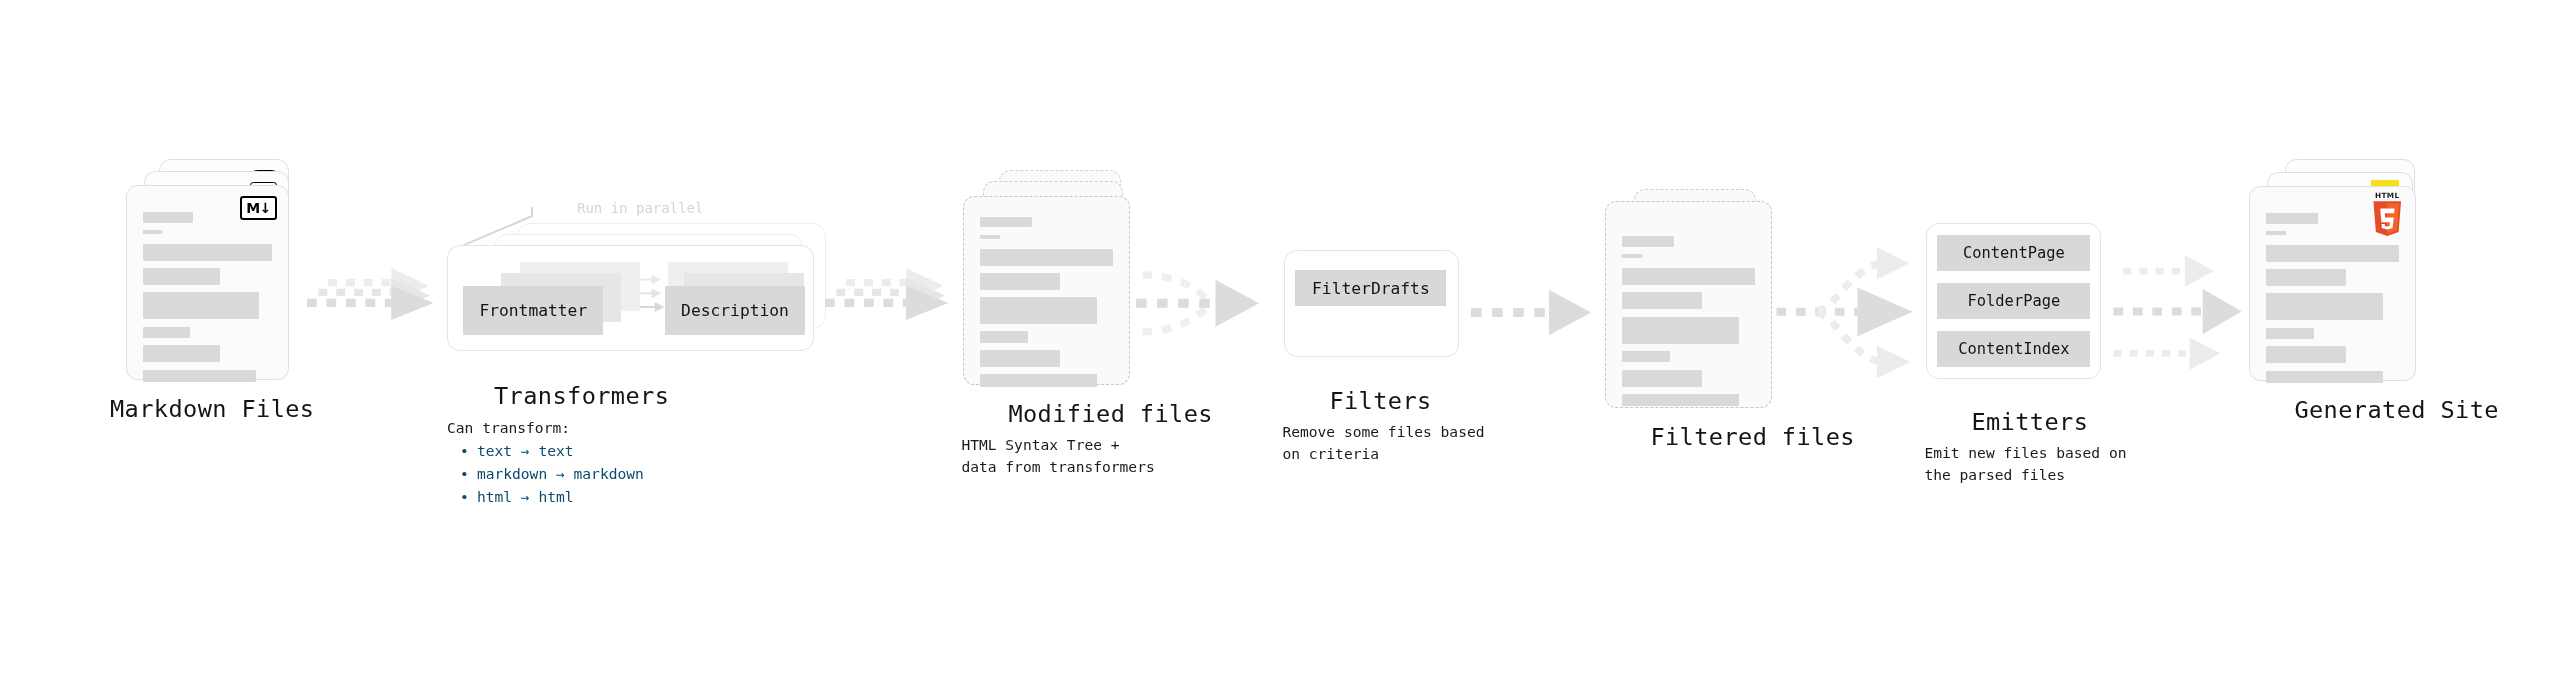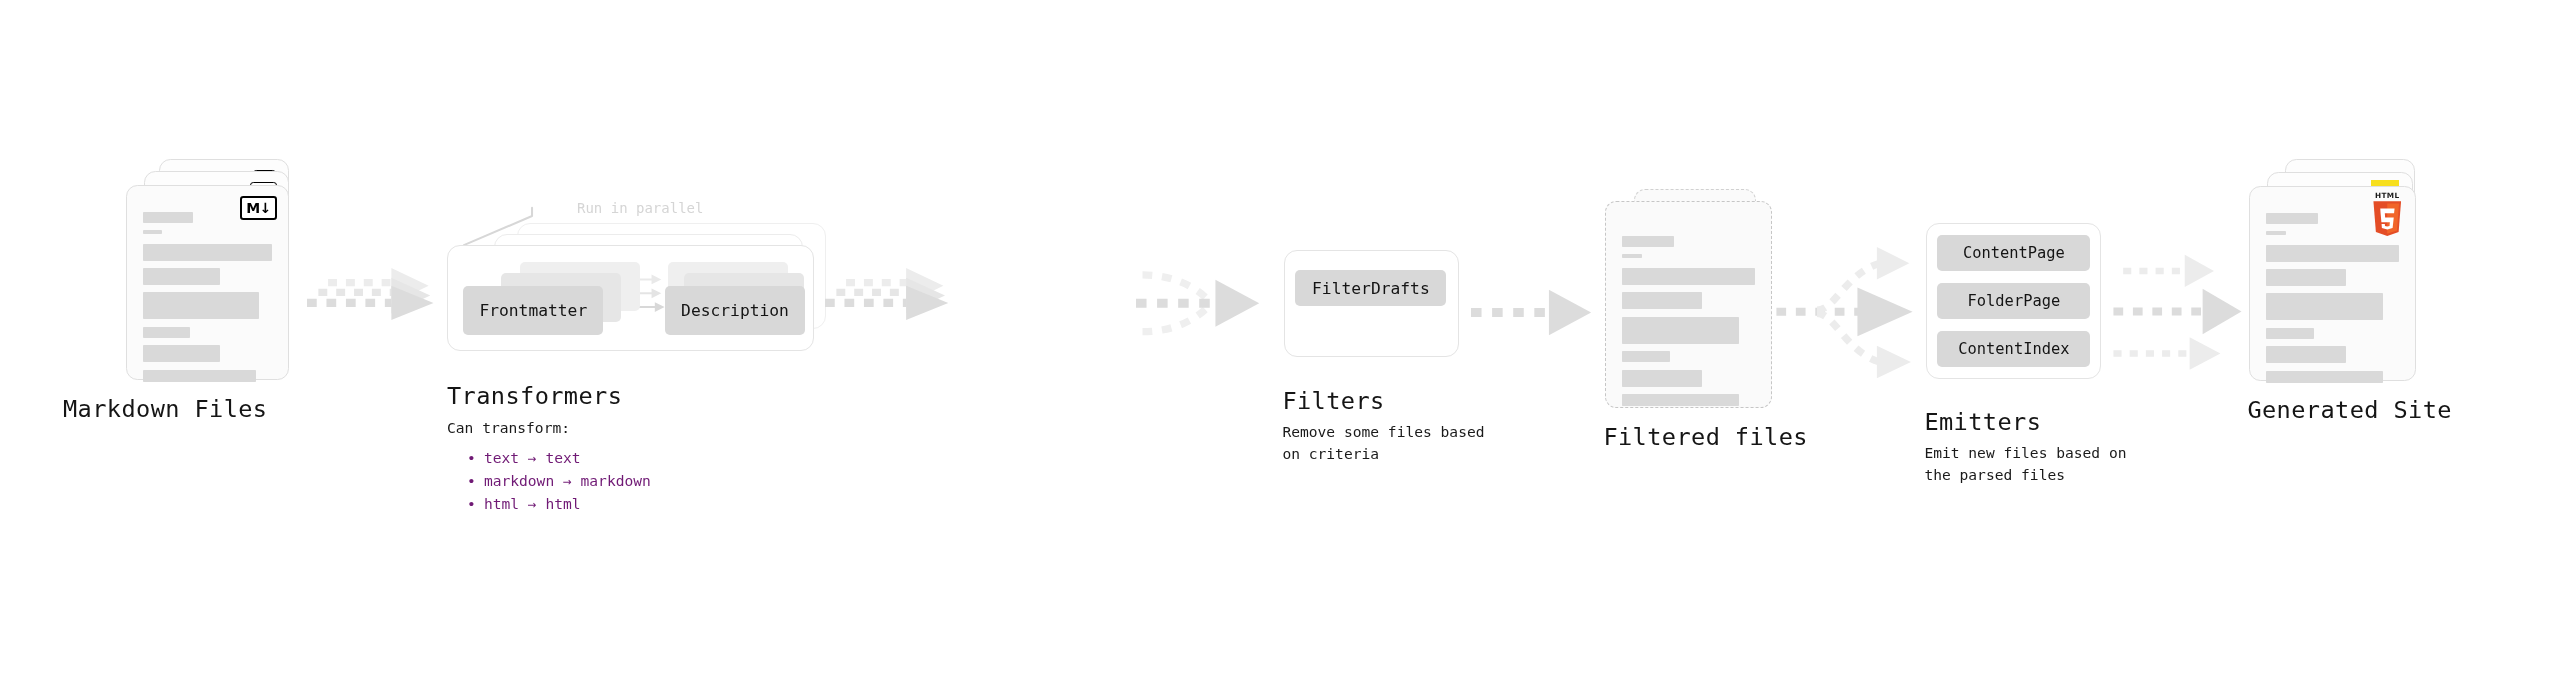--- a/index.html
+++ b/index.html
@@ -25,34 +25,35 @@
   .node { position: absolute; }
 
   
   .stage-title {
     font-family: "DejaVu Sans Mono", "Liberation Mono", monospace;
     font-size: 23.6px;
     font-weight: 400;
     letter-spacing: 0.4px;
     color: #151515;
     white-space: nowrap;
+    margin-left: 47px;
   }
   .stage-desc {
     font-family: "DejaVu Sans Mono", "Liberation Mono", monospace;
     font-size: 14.6px;
     line-height: 1.52;
     color: #1a1a1a;
     white-space: pre-line;
   }
   .bullets {
     font-family: "DejaVu Sans Mono", "Liberation Mono", monospace;
     font-size: 14.6px;
     line-height: 1.58;
-    color: #701a75;
-    margin: 7px;
+    color: #0c4a6e;
+    margin: 0;
     padding: 0;
     list-style: none;
   }
   .bullets li { white-space: nowrap; }
   .bullets li::before { content: "\2022"; padding-right: 8.1px; }
   .bullets-head { font-size: 14.6px; line-height: 1.58; }
 
   
   .filecard {
     position: absolute;
@@ -133,21 +134,21 @@
     position: absolute;
     box-sizing: border-box;
     border: 1.6px solid #e4e4e4;
     border-radius: 13px;
     background: #ffffff;
   }
   .chip {
     position: absolute;
     box-sizing: border-box;
     background: #d8d8d8;
-    border-radius: 5px;
+    border-radius: 0;
     display: flex;
     align-items: center;
     justify-content: center;
     font-family: "DejaVu Sans Mono", "Liberation Mono", monospace;
     font-size: 16.3px;
     color: #141414;
     white-space: nowrap;
   }
   .chip.ghost1 { background: #e6e6e6; }
   .chip.ghost2 { background: #efefef; }
@@ -269,20 +270,42 @@
       <line x1="14" y1="30" x2="112" y2="30"></line>
     </g>
     <g stroke="#dcdcdc" stroke-width="10" stroke-dasharray="12 12" fill="none">
       <line x1="0" y1="43" x2="112" y2="43"></line>
     </g>
     <polygon points="100,0 146,22 100,44" fill="#ececec"></polygon>
     <polygon points="100,12 148,34 100,56" fill="#e6e6e6"></polygon>
     <polygon points="100,22 152,43 100,64" fill="#dcdcdc"></polygon>
   </svg>
 
+  <div class="node" style="left:963px; top:163px; width:203px; height:276px;">
+
+    <div class="filecard dashed" style="left:36px; top:6.5px; width:122px; height:46px; border-color:#d3d3d3;"></div>
+    <div class="filecard dashed" style="left:19.5px; top:18px; width:140px; height:46px; border-color:#cdcdcd;"></div>
+
+    <div class="filecard dashed" style="left:0px; top:32.5px; width:167px; height:189px;">
+      <div class="lines" style="top:20.3px;">
+        <div class="ln" style="width:52px;  height:10.6px;"></div>
+        <div class="ln" style="width:19.5px;  height:4.1px;  margin-bottom:9.8px;"></div>
+        <div class="ln" style="width:100%;  height:17px;"></div>
+        <div class="ln" style="width:60%;   height:17px;"></div>
+        <div class="ln" style="width:88%;   height:27px;"></div>
+        <div class="ln" style="width:36%;   height:11.4px;"></div>
+        <div class="ln" style="width:60%;   height:17px;"></div>
+        <div class="ln" style="width:88%;   height:12.2px;"></div>
+      </div>
+    </div>
+
+    <div class="stage-title" style="position:absolute; left:-1.6px; top:237px;">Modified files</div>
+    <div class="stage-desc" style="position:absolute; left:-1.6px; top:271px;">HTML Syntax Tree +
+data from transformers</div>
+  </div>
 
   <svg class="deco" style="left:1136px; top:260px;" width="154" height="98" viewBox="0 0 190 120">
     <g fill="none" stroke="#efefef" stroke-width="9" stroke-dasharray="12 12" stroke-linecap="butt">
       <path d="M8 18 C 48 18, 76 34, 92 52"></path>
       <path d="M8 88 C 48 88, 76 72, 92 54"></path>
     </g>
     <g fill="none" stroke="#dcdcdc" stroke-width="11" stroke-dasharray="13 13">
       <line x1="0" y1="53" x2="100" y2="53"></line>
     </g>
     <polygon points="98,24 152,53 98,82" fill="#dcdcdc"></polygon>

